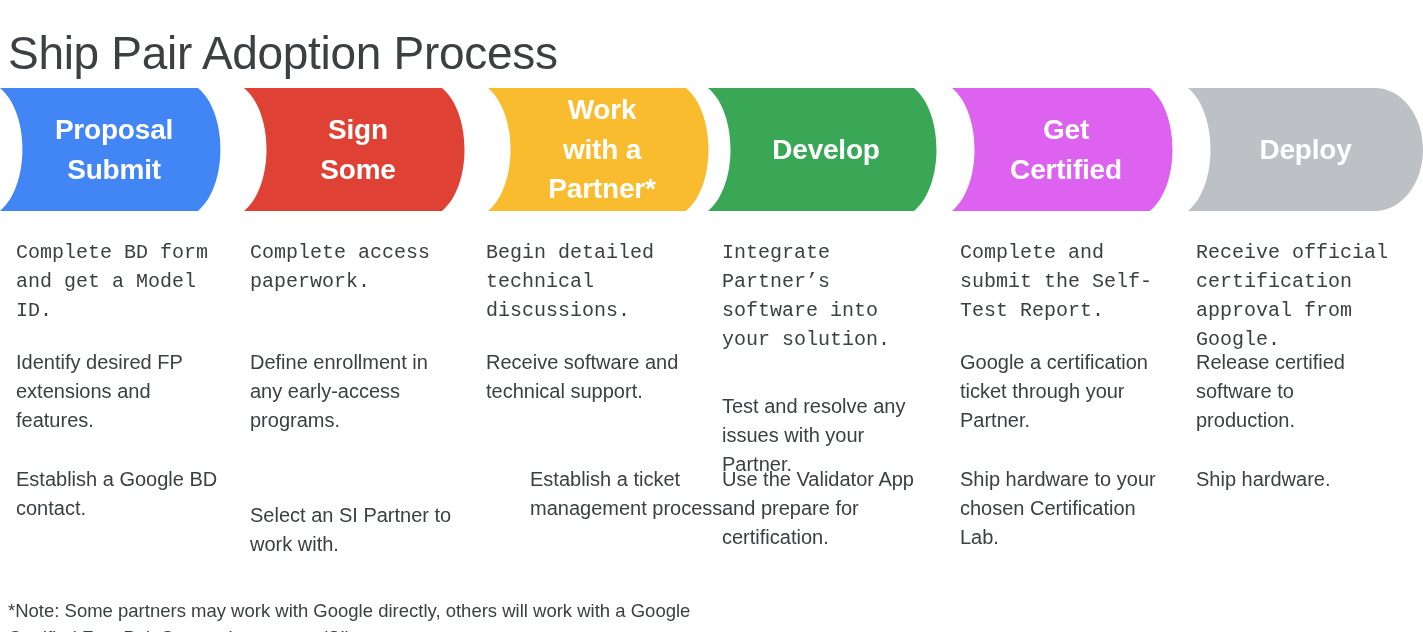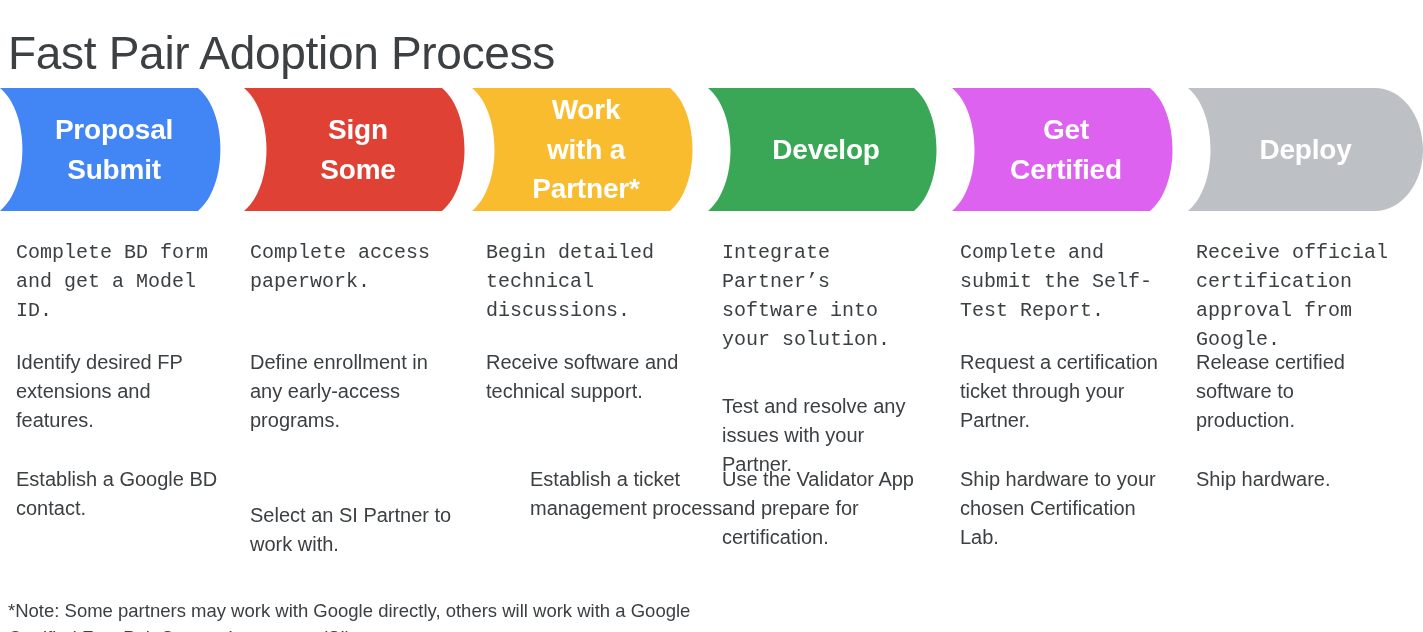--- a/index.html
+++ b/index.html
@@ -93,42 +93,42 @@
     top: 578px;
     width: 700px;
     font-size: 18.5px;
     line-height: 1.5;
     color: #3c4043;
   }
 </style>
 </head>
 <body>
 
-<h1 id="page-title">Fast Pair Adoption Process</h1>
+<h1 id="page-title">Ship Pair Adoption Process</h1>
 
 <div id="banner-strip">
     <div class="banner" style="left: 0px; width: 228px;">
       <svg width="228" height="123" viewBox="0 0 228 123">
         <path d="M 0,0 L 198,0 C 228,24.6 228,98.4 198,123 L 0,123 C 30,98.4 30,24.6 0,0 Z" fill="#4285f4"></path>
       </svg>
       <div class="banner-label" style="left: 0px; width: 228px;">
         <span>Proposal</span>
         <span>Submit</span>
       </div>
     </div>
     <div class="banner" style="left: 244px; width: 228px;">
       <svg width="228" height="123" viewBox="0 0 228 123">
         <path d="M 0,0 L 198,0 C 228,24.6 228,98.4 198,123 L 0,123 C 30,98.4 30,24.6 0,0 Z" fill="#e04135"></path>
       </svg>
       <div class="banner-label" style="left: 0px; width: 228px;">
         <span>Sign</span>
         <span>Some</span>
       </div>
     </div>
-    <div class="banner" style="left: 472px; width: 228px;">
+    <div class="banner" style="left: 488px; width: 228px;">
       <svg width="228" height="123" viewBox="0 0 228 123">
         <path d="M 0,0 L 198,0 C 228,24.6 228,98.4 198,123 L 0,123 C 30,98.4 30,24.6 0,0 Z" fill="#f9bc2e"></path>
       </svg>
       <div class="banner-label" style="left: 0px; width: 228px;">
         <span>Work</span>
         <span>with a</span>
         <span>Partner*</span>
       </div>
     </div>
     <div class="banner" style="left: 952px; width: 228px;">
@@ -174,21 +174,21 @@
       <div class="detail-item r1" style="width: 215px;">Receive software and technical support.</div>
       <div class="detail-item r2" style="width: 215px; margin-left: 44px;">Establish a ticket management process.</div>
     </div>
     <div class="detail-col" style="left: 722px; width: 215px;">
       <div class="detail-item r0" style="width: 215px;">Integrate Partner’s software into your solution.</div>
       <div class="detail-item r1" style="width: 215px; margin-top: 44px;">Test and resolve any issues with your Partner.</div>
       <div class="detail-item r2" style="width: 215px;">Use the Validator App and prepare for certification.</div>
     </div>
     <div class="detail-col" style="left: 960px; width: 215px;">
       <div class="detail-item r0" style="width: 215px;">Complete and submit the Self-Test Report.</div>
-      <div class="detail-item r1" style="width: 215px;">Request a certification ticket through your Partner.</div>
+      <div class="detail-item r1" style="width: 215px;">Google a certification ticket through your Partner.</div>
       <div class="detail-item r2" style="width: 215px;">Ship hardware to your chosen Certification Lab.</div>
     </div>
     <div class="detail-col" style="left: 1196px; width: 200px;">
       <div class="detail-item r0" style="width: 200px;">Receive official certification approval from Google.</div>
       <div class="detail-item r1" style="width: 200px;">Release certified software to production.</div>
       <div class="detail-item r2" style="width: 200px;">Ship hardware.</div>
     </div>
   </div>
 
 <p id="footnote">*Note: Some partners may work with Google directly, others will work with a Google Certified Fast Pair System Integrators (SI).</p>

